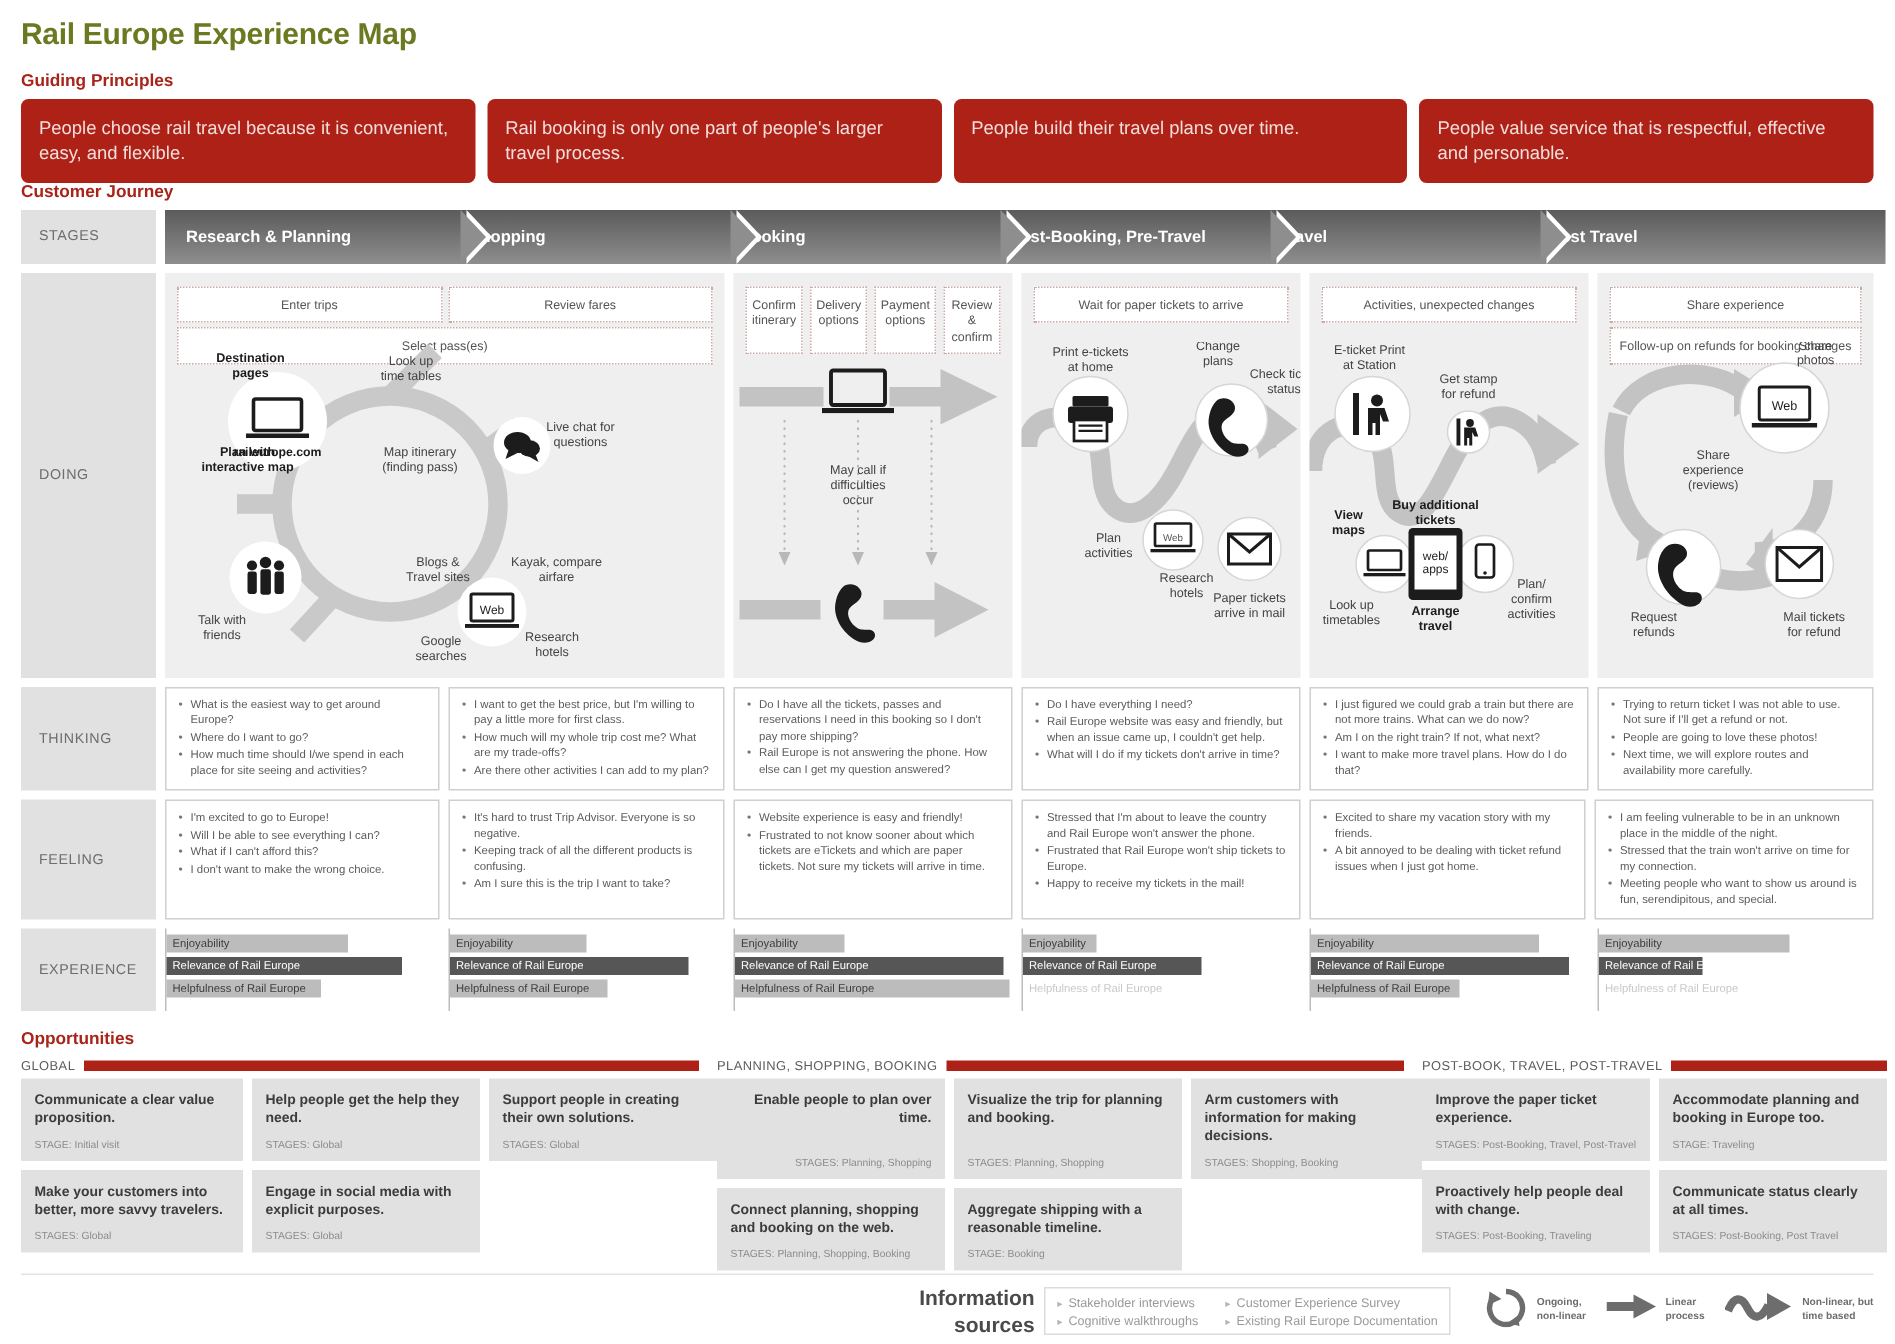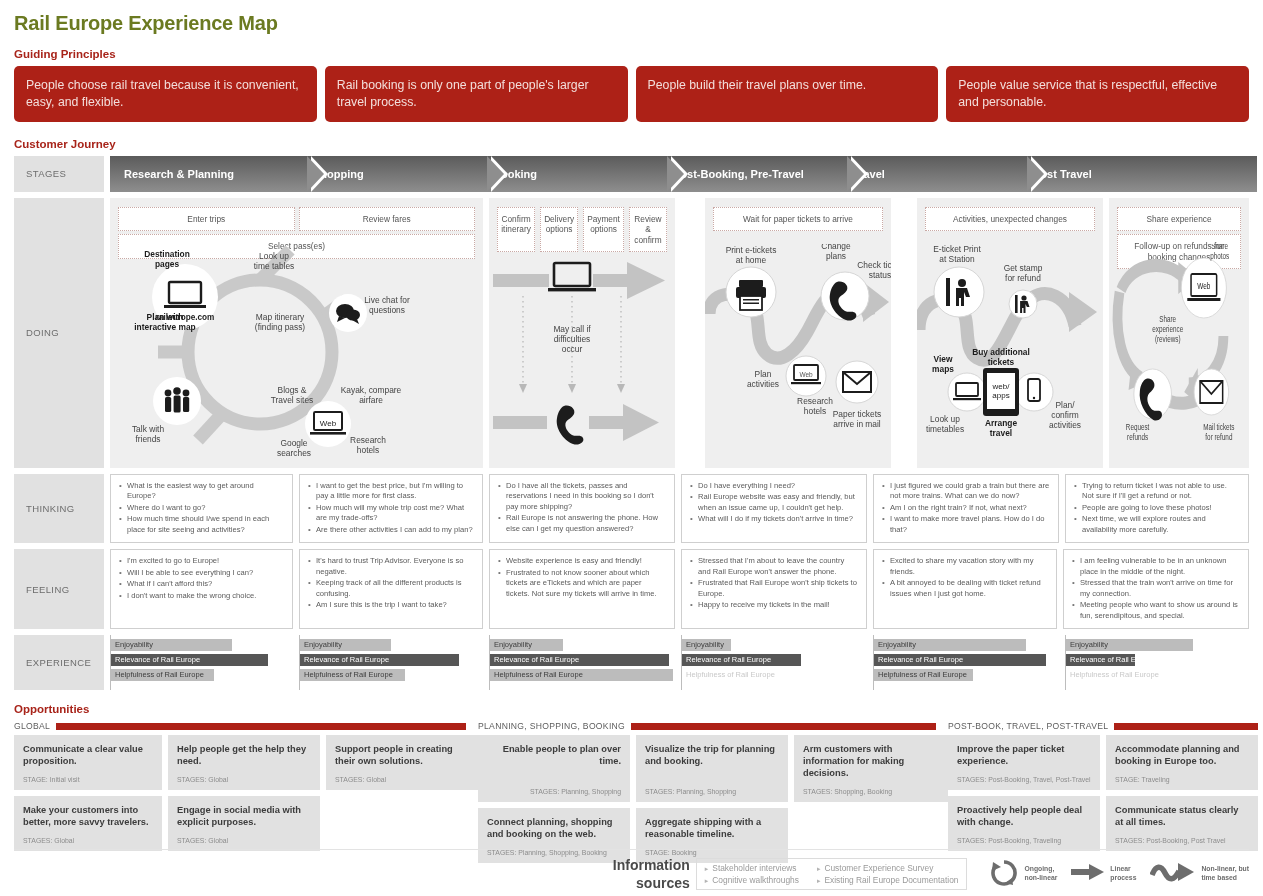--- a/index.html
+++ b/index.html
@@ -22,21 +22,21 @@
   .section-label { color:#a8241a; font-size:11.5px; font-weight:bold; margin-bottom:6px; }
 
   
   .principles { display:flex; gap:8px; }
   .principle {
     flex:1; background:#ad2117; border-radius:5px; color:#f3dedb;
     font-size:12.3px; line-height:1.38; padding:11px 12px; min-height:55px;
   }
 
   
-  .cj-label { margin-top:16px; }
+  .cj-label { }
   .journey { position:relative; }
   .row { display:flex; gap:6px; margin-bottom:6px; }
   .rowlabel {
     width:90px; flex:0 0 90px; background:#e1e1e1; color:#6d6d6d;
     font-size:9.5px; letter-spacing:0.4px; display:flex; align-items:center;
     padding-left:12px;
   }
   .rowbody { flex:1; display:flex; gap:6px; }
 
   
@@ -287,21 +287,21 @@
               </g>
               <g font-family="Liberation Sans, sans-serif" font-size="8.4" fill="#444" text-anchor="middle">
                 <text x="83" y="88">May call if</text>
                 <text x="83" y="98">difficulties</text>
                 <text x="83" y="108">occur</text>
               </g>
             </svg>
           </div>
         </div>
 
-        <div class="doing-cell" style="flex:0 0 186px;margin-left:24px;">
+        <div class="doing-cell" style="flex:0 0 186px;">
           <div class="tasks">
             <div class="task">Wait for paper tickets to arrive</div>
           </div>
           <div class="canvas">
             <svg viewBox="0 0 186 224" preserveAspectRatio="none">
               <path d="M4,70 C4,48 30,44 46,60 C58,72 48,98 62,110 C76,122 92,106 102,88 C112,70 120,48 136,48 C152,48 160,60 164,72" fill="none" stroke="#c3c3c3" stroke-width="13"></path>
               <path d="M158,38 L184,58 L158,78 Z" fill="#c3c3c3"></path>
               <circle cx="46" cy="48" r="25" fill="#fff" stroke="#d6d6d6" stroke-width="1"></circle>
               <g transform="translate(46,48)" fill="#1c1c1c">
                 <rect x="-12" y="-12" width="24" height="7" rx="1"></rect>
@@ -336,21 +336,21 @@
                 <text x="58" y="143">activities</text>
                 <text x="110" y="160">Research</text>
                 <text x="110" y="170">hotels</text>
                 <text x="152" y="173">Paper tickets</text>
                 <text x="152" y="183">arrive in mail</text>
               </g>
             </svg>
           </div>
         </div>
 
-        <div class="doing-cell" style="flex:0 0 186px;margin-left:20px;">
+        <div class="doing-cell" style="flex:0 0 186px;">
           <div class="tasks">
             <div class="task">Activities, unexpected changes</div>
           </div>
           <div class="canvas">
             <svg viewBox="0 0 186 224" preserveAspectRatio="none">
               <path d="M2,86 C2,58 26,48 42,62 C56,74 44,104 60,114 C76,124 86,96 98,74 C108,56 122,44 138,52 C152,59 156,72 158,82" fill="none" stroke="#c3c3c3" stroke-width="13"></path>
               <path d="M152,48 L180,68 L152,88 Z" fill="#c3c3c3"></path>
               <circle cx="42" cy="48" r="25" fill="#fff" stroke="#d6d6d6" stroke-width="1"></circle>
               <g transform="translate(42,48)" fill="#1c1c1c">
                 <rect x="-13" y="-14" width="4" height="28"></rect>

